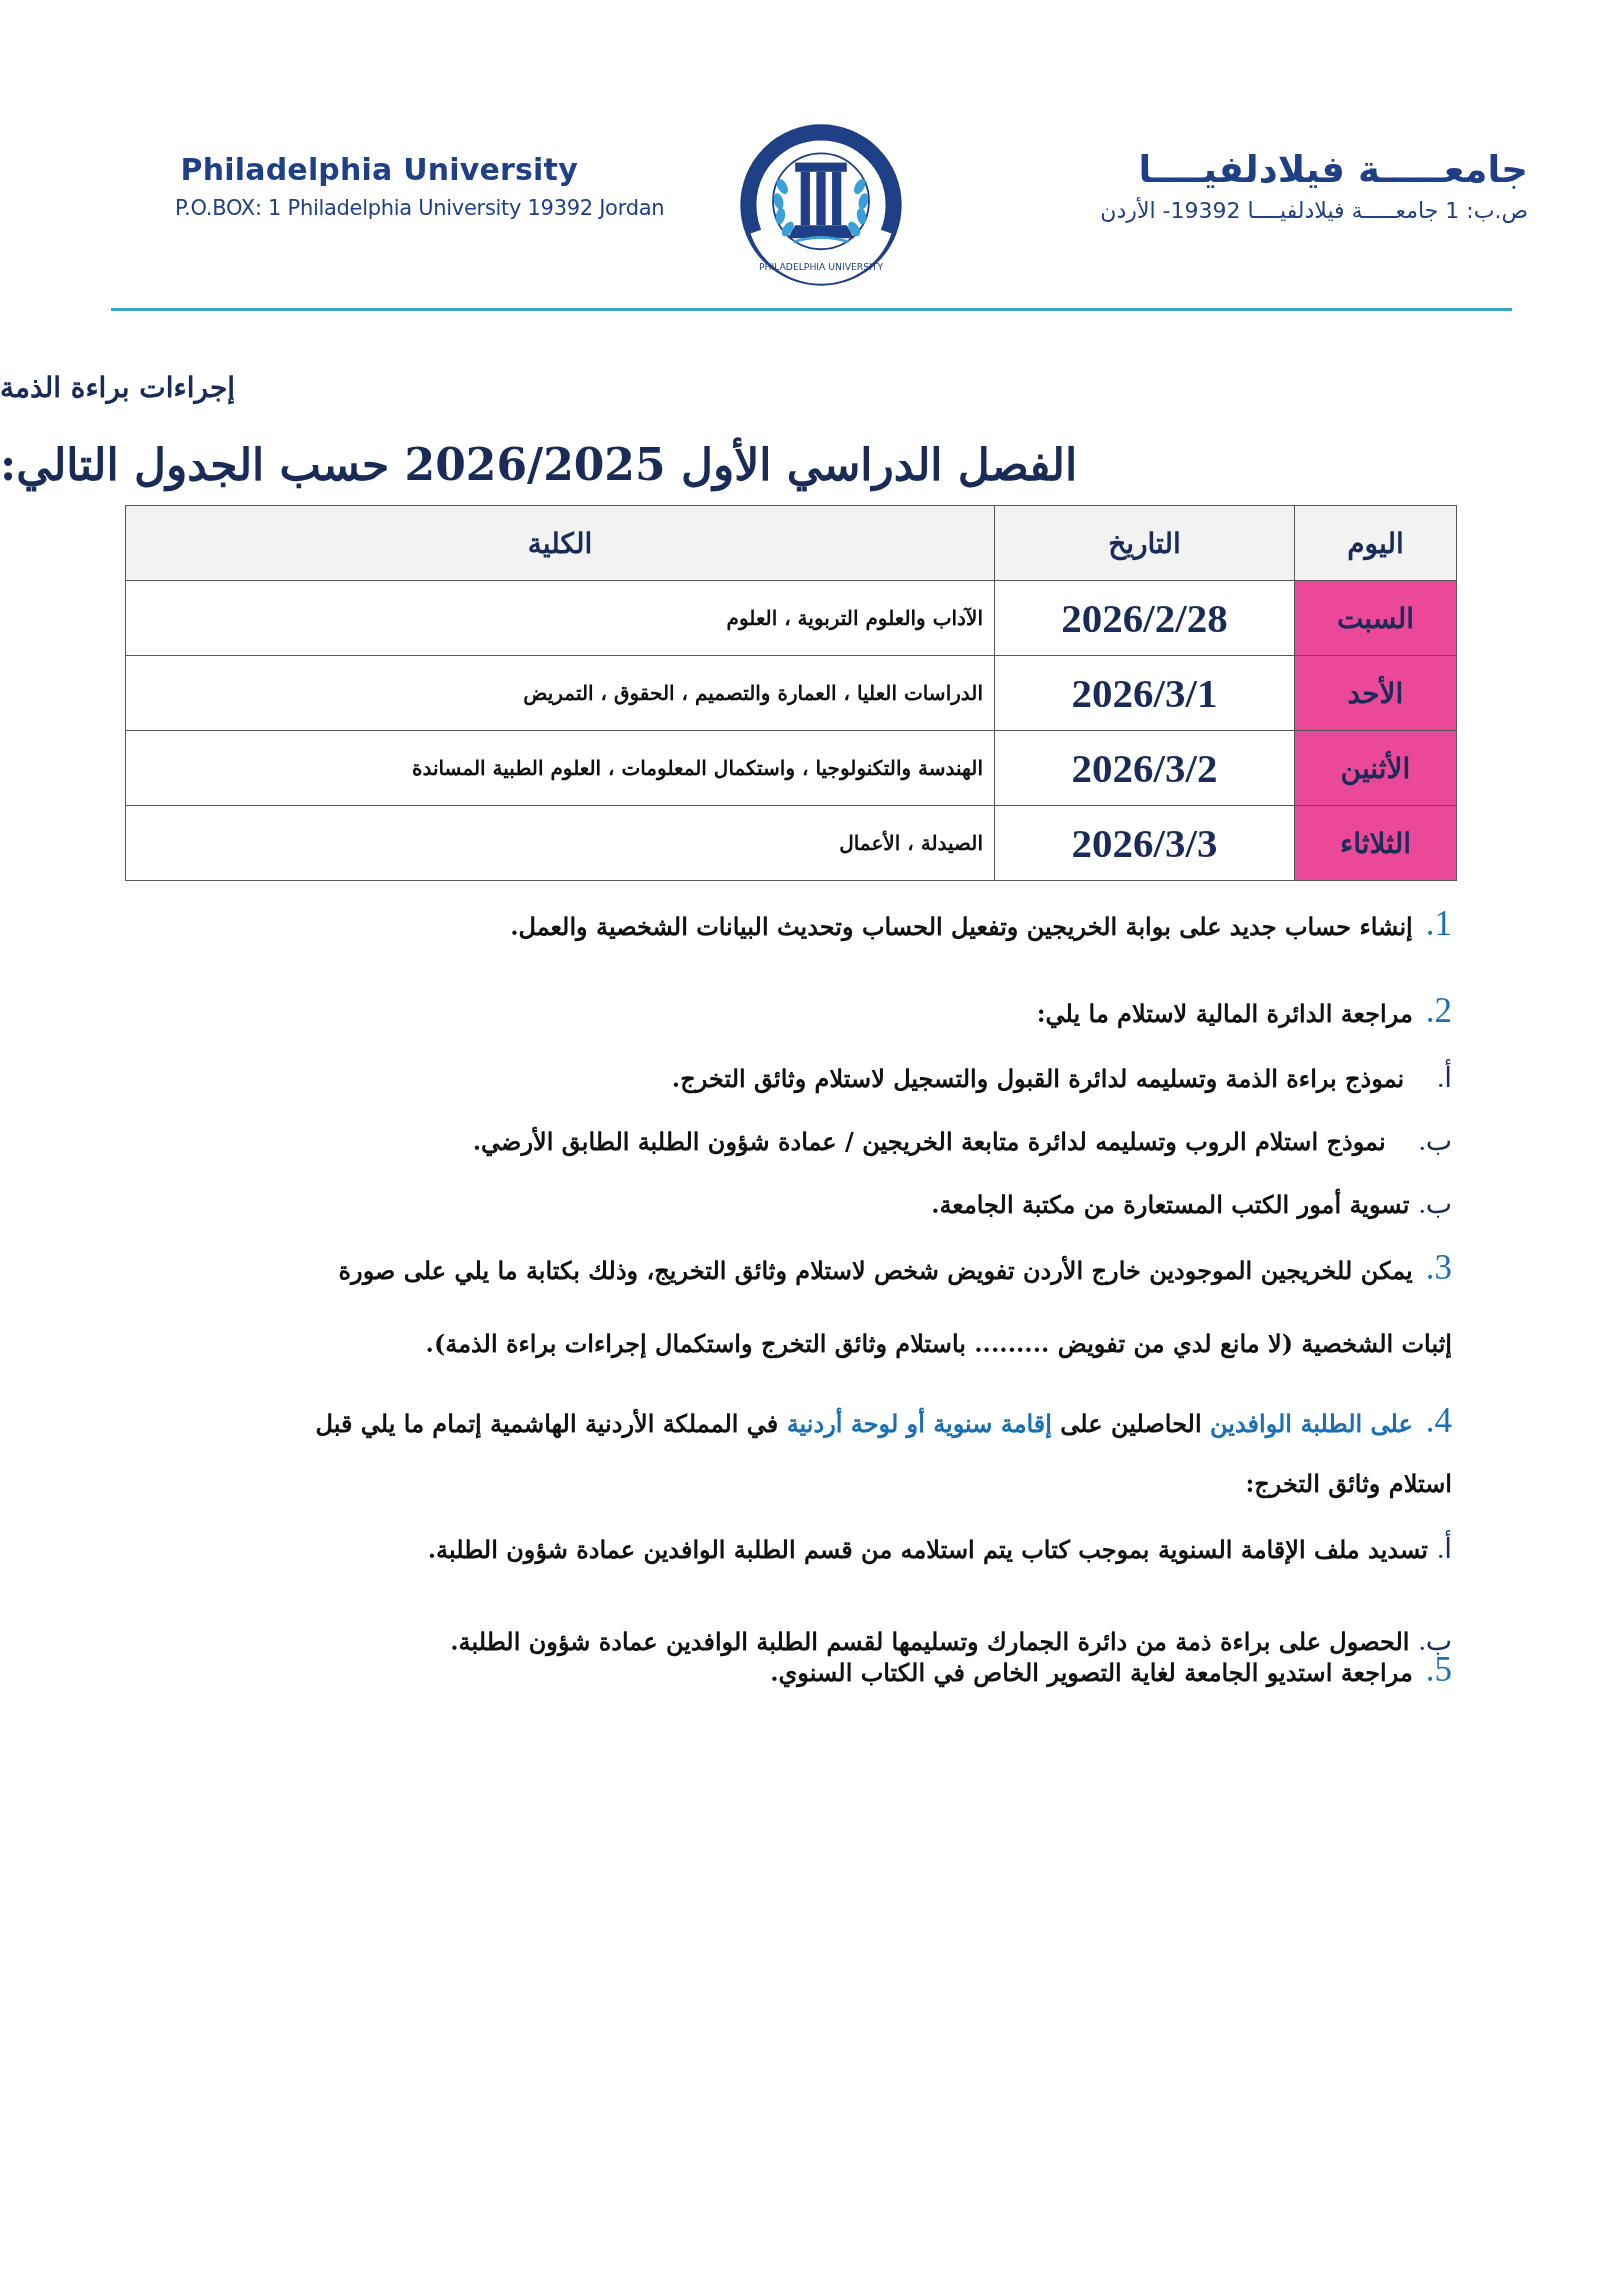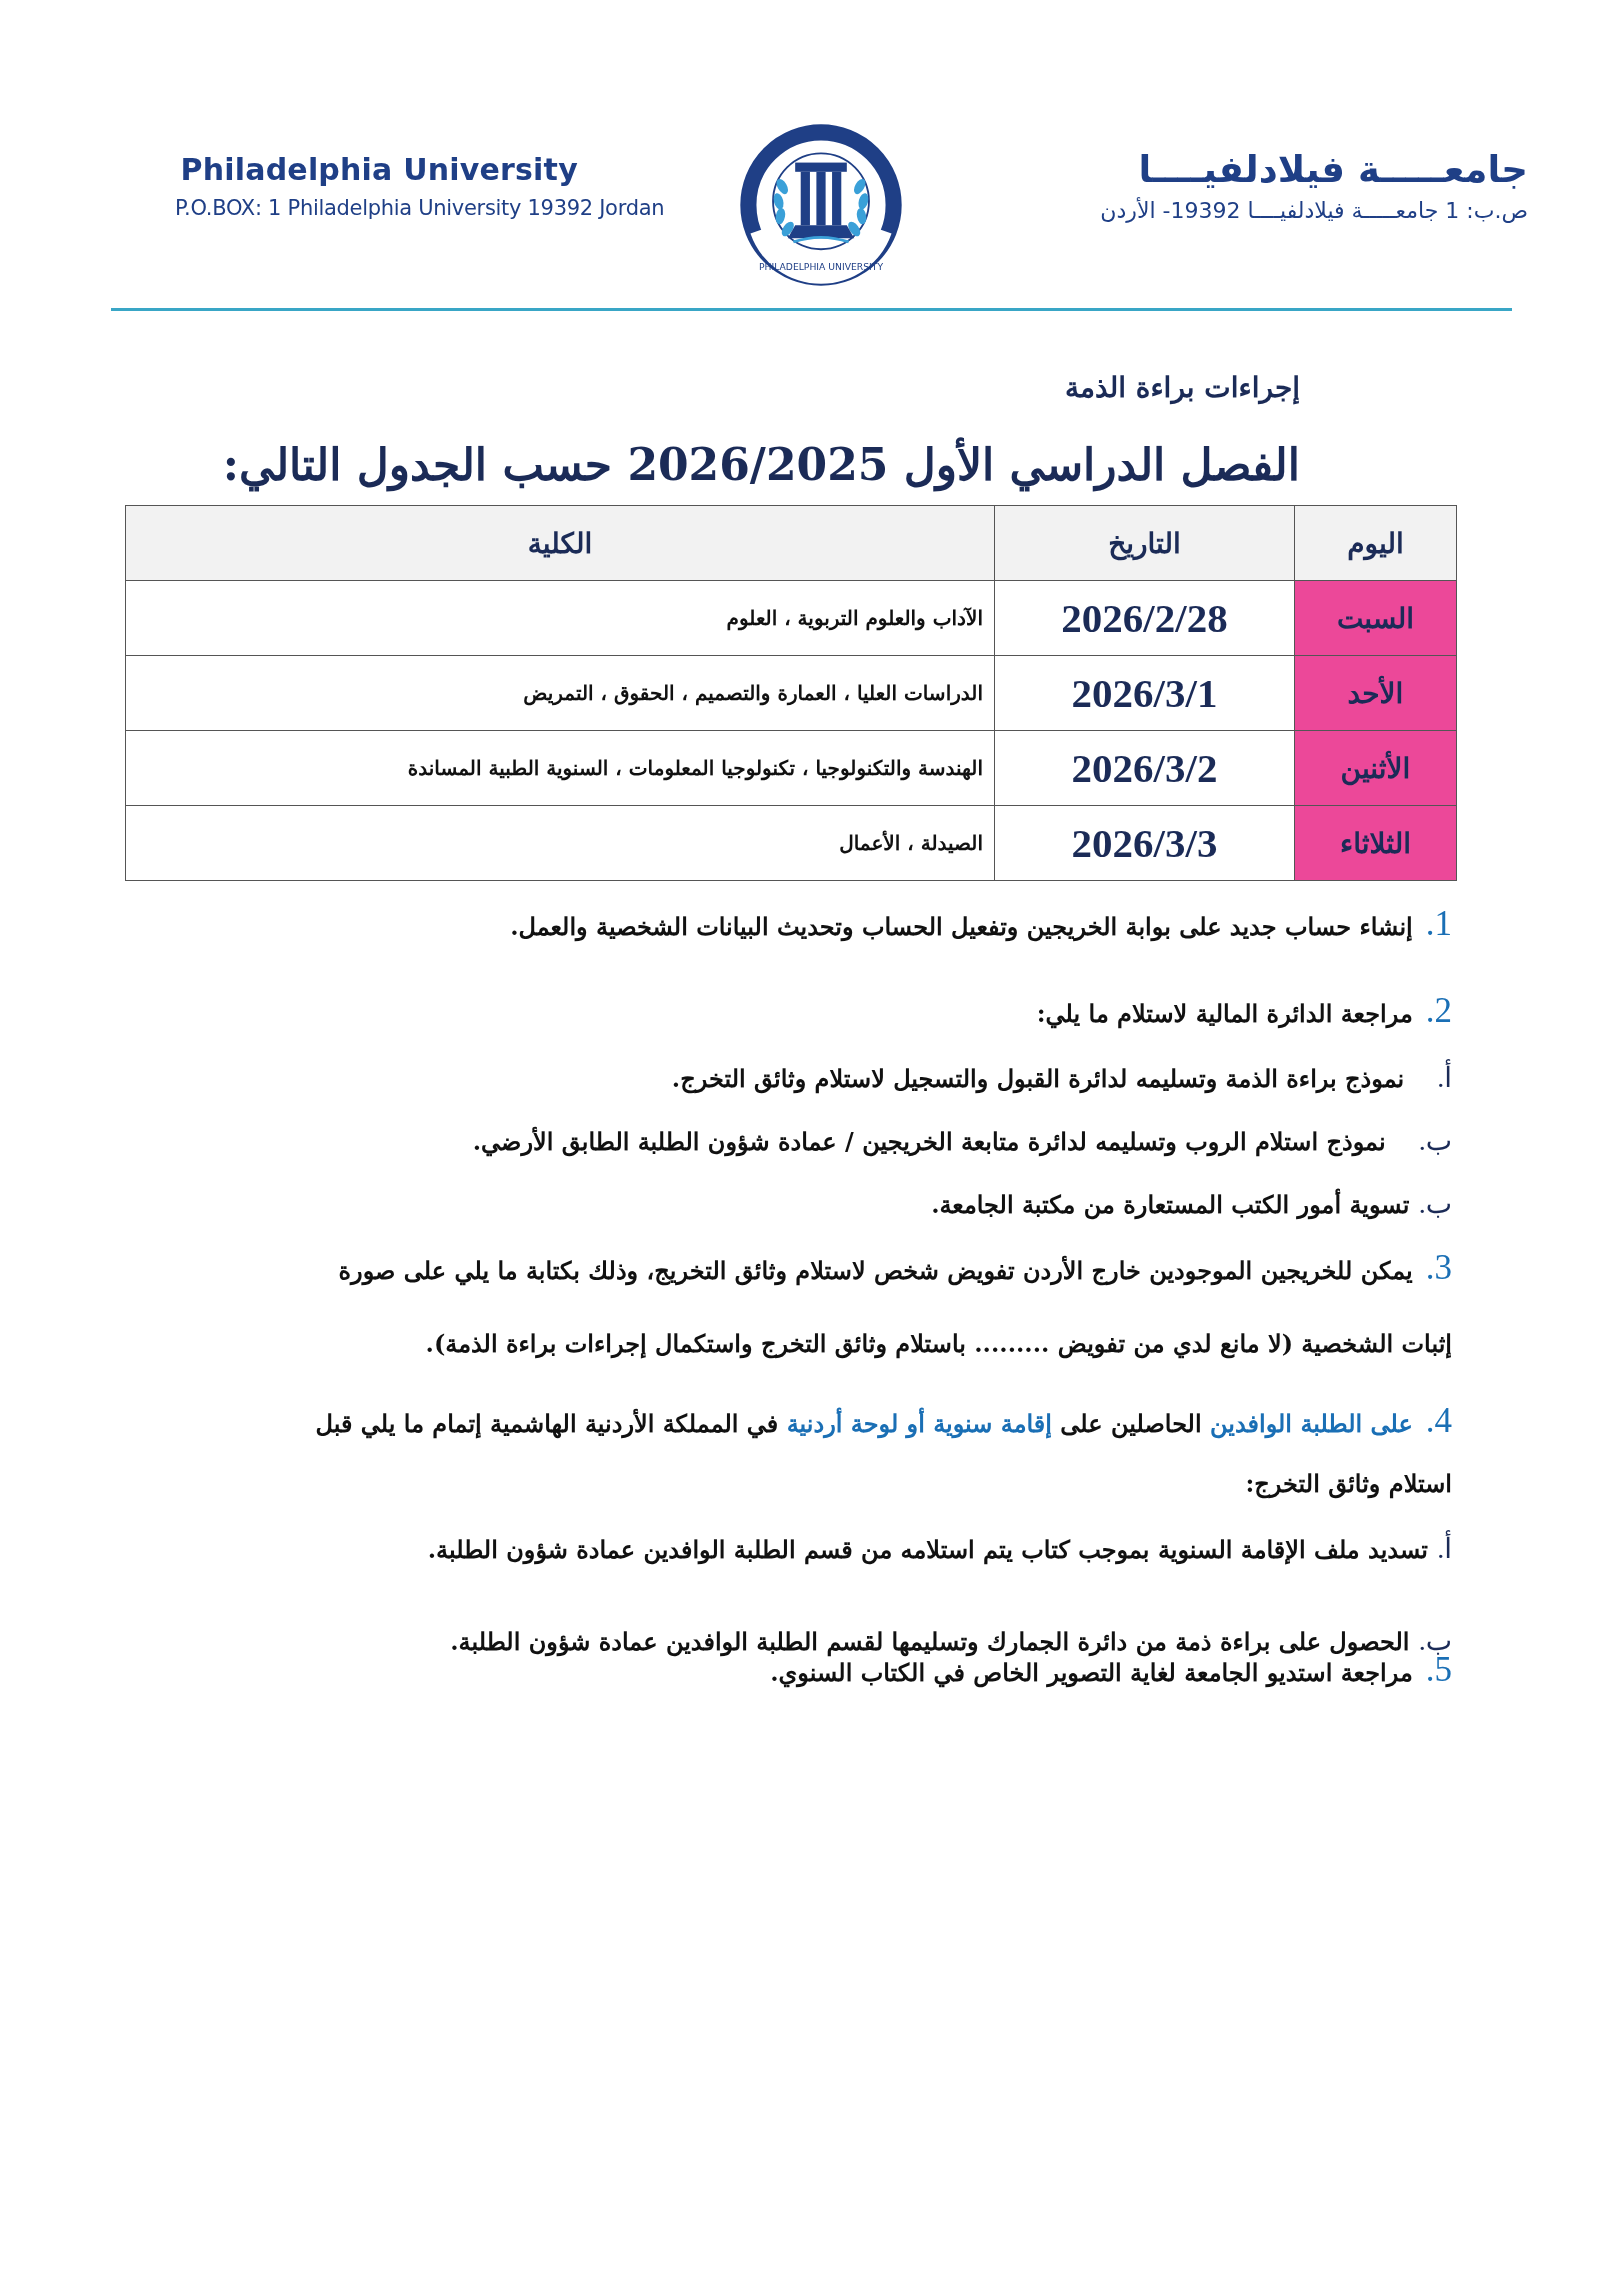--- a/index.html
+++ b/index.html
@@ -12,21 +12,21 @@
 
   .logo { position: absolute; left: 738px; top: 122px; width: 166px; height: 166px; }
 
   .hdr-ar { position: absolute; right: 92px; top: 148px; width: 572px; text-align: right; direction: rtl; }
   .hdr-ar .name { font-family: "DejaVu Sans", sans-serif; font-size: 37px; color: #1f3f86; font-weight: bold; }
   .hdr-ar .addr { font-family: "DejaVu Sans", sans-serif; font-size: 22px; color: #1f3f86; margin-top: 7.4px; }
 
   .hdr-rule { position: absolute; left: 111px; top: 308px; width: 1401px; height: 2.8px; background: #39a6c6; }
 
   
-  .title { position: absolute; left: 0; width: 1300px; text-align: right; direction: rtl; color: #1b2b57; font-weight: bold; }
+  .title { position: absolute; left: 0; width: 1300px; text-align: left; direction: rtl; color: #1b2b57; font-weight: bold; }
   .title1 { top: 371px; font-size: 28px; }
   .title2 { top: 439px; font-size: 44px; }
 
   
   .sched { position: absolute; left: 125px; top: 505px; width: 1332px; border-collapse: collapse; direction: rtl; }
   .sched th, .sched td { border: 1.8px solid #555; text-align: center; vertical-align: middle; }
   .sched th { height: 72px; background: #f2f2f2; font-size: 28px; color: #1b2b57; font-weight: bold; }
   .sched td { height: 72px; }
   .sched td.day { background: #ec4899; font-size: 28px; color: #1b2b57; font-weight: bold; width: 159px; }
   .sched td.date { font-size: 41px; color: #1b2b57; font-weight: bold; width: 297px; font-family: "Liberation Serif", serif; }
@@ -101,21 +101,21 @@
       <td class="fac">الآداب والعلوم التربوية ، العلوم</td>
     </tr>
     <tr>
       <td class="day">الأحد</td>
       <td class="date">2026/3/1</td>
       <td class="fac">الدراسات العليا ، العمارة والتصميم ، الحقوق ، التمريض</td>
     </tr>
     <tr>
       <td class="day">الأثنين</td>
       <td class="date">2026/3/2</td>
-      <td class="fac">الهندسة والتكنولوجيا ، تكنولوجيا المعلومات ، السنوية الطبية المساندة</td>
+      <td class="fac">الهندسة والتكنولوجيا ، واستكمال المعلومات ، العلوم الطبية المساندة</td>
     </tr>
     <tr>
       <td class="day">الثلاثاء</td>
       <td class="date">2026/3/3</td>
       <td class="fac">الصيدلة ، الأعمال</td>
     </tr>
   </tbody>
 </table>
 
 <div class="para" style="top:904px;">

